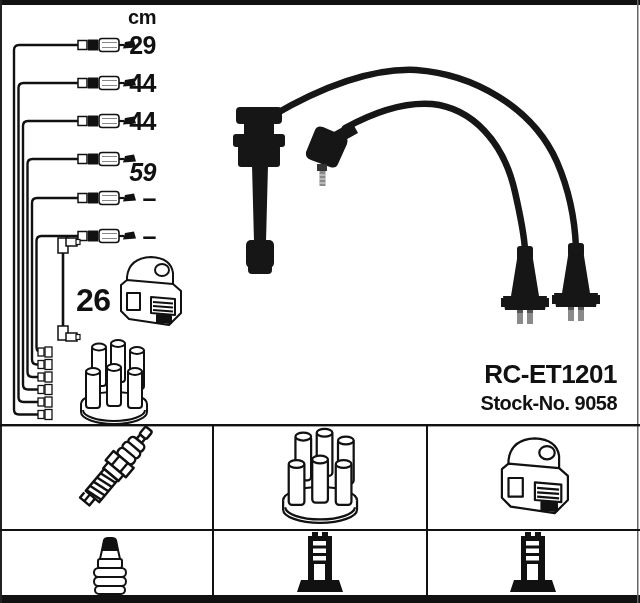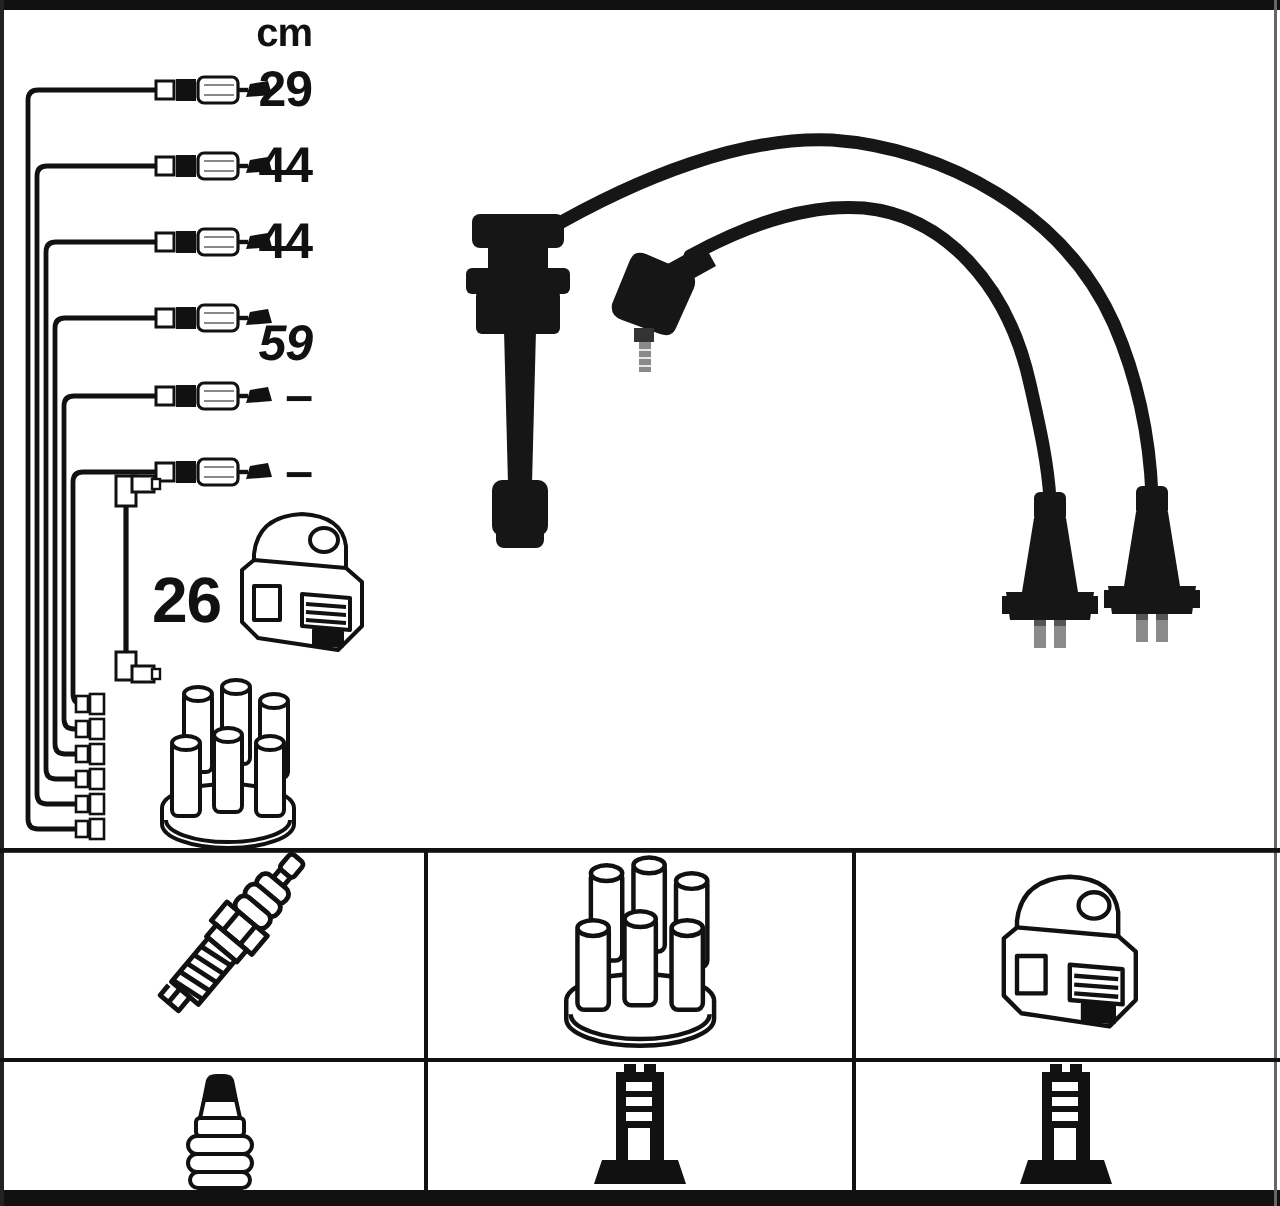--- a/index.html
+++ b/index.html
@@ -227,14 +227,18 @@
 
   <div class="label len len0">29</div>
   <div class="label len len1">44</div>
   <div class="label len len2">44</div>
   <div class="label len len3">59</div>
   <div class="label len len4">–</div>
   <div class="label len len5">–</div>
 
   <div class="label coilwire">26</div>
 
+  <div class="product">
+    <div class="code">RC-ET1201</div>
+    <div class="stock">Stock-No. 9058</div>
+  </div>
 
 </div>
 
 </body></html>

